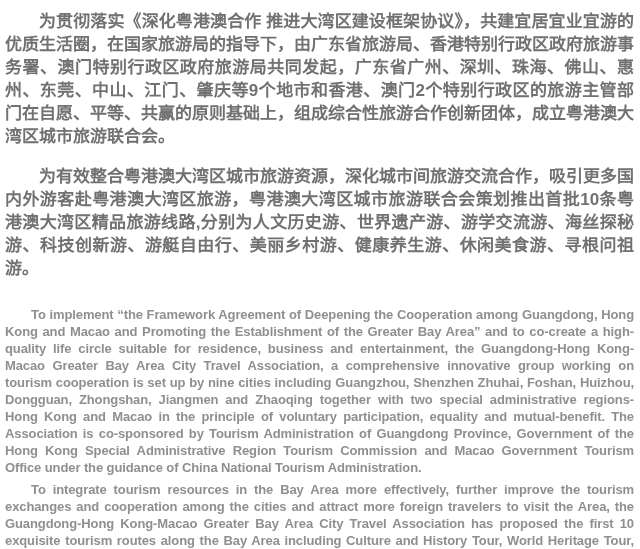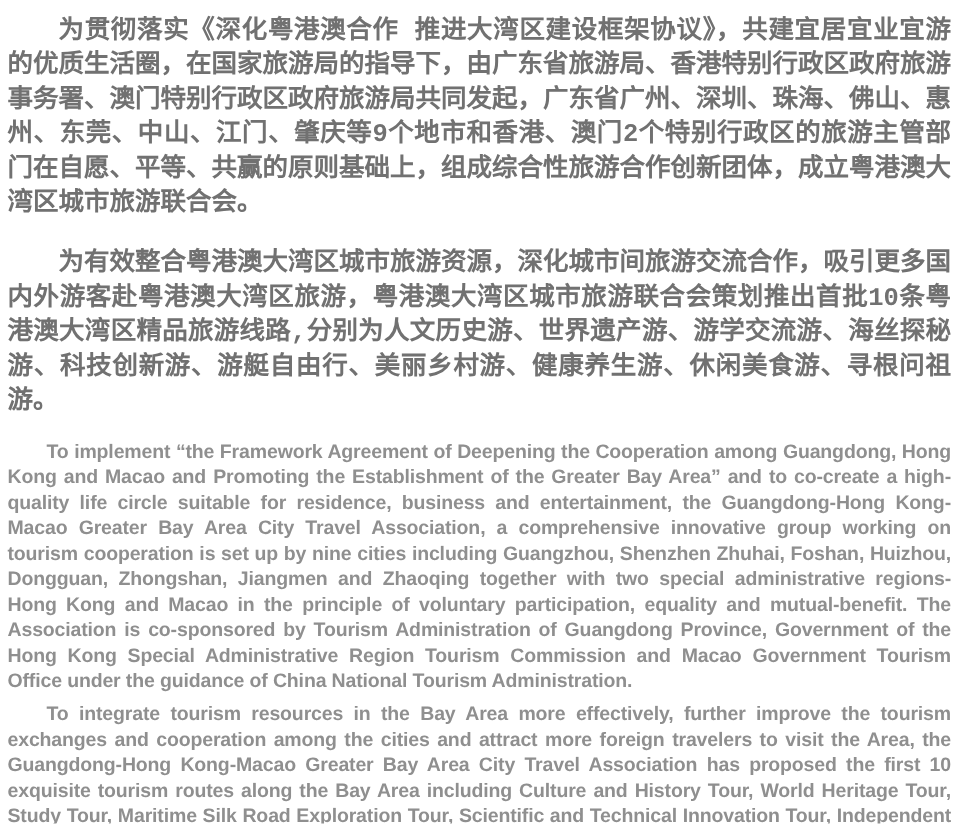--- a/index.html
+++ b/index.html
@@ -12,31 +12,31 @@
     height: 549px;
     overflow: hidden;
   }
   .doc {
     box-sizing: border-box;
     width: 640px;
     height: 549px;
     padding: 10px 6px 0 5px;
   }
   p.cn {
-    font-family: Liberation Mono, monospace;
+    font-family: Liberation Sans, sans-serif;
     color: #717171;
     font-size: 17px;
     line-height: 23px;
     font-weight: 600;
     text-align: justify;
     text-indent: 2em;
     margin: 0 0 17px 0;
   }
   p.cn.cn-2 {
-    margin-bottom: 12px;
+    margin-bottom: 26px;
   }
   p.en {
     font-family: "Liberation Sans", sans-serif;
     color: #8f8f8f;
     font-size: 13px;
     line-height: 17px;
     letter-spacing: -0.1px;
     font-weight: 700;
     text-align: justify;
     text-indent: 2em;

